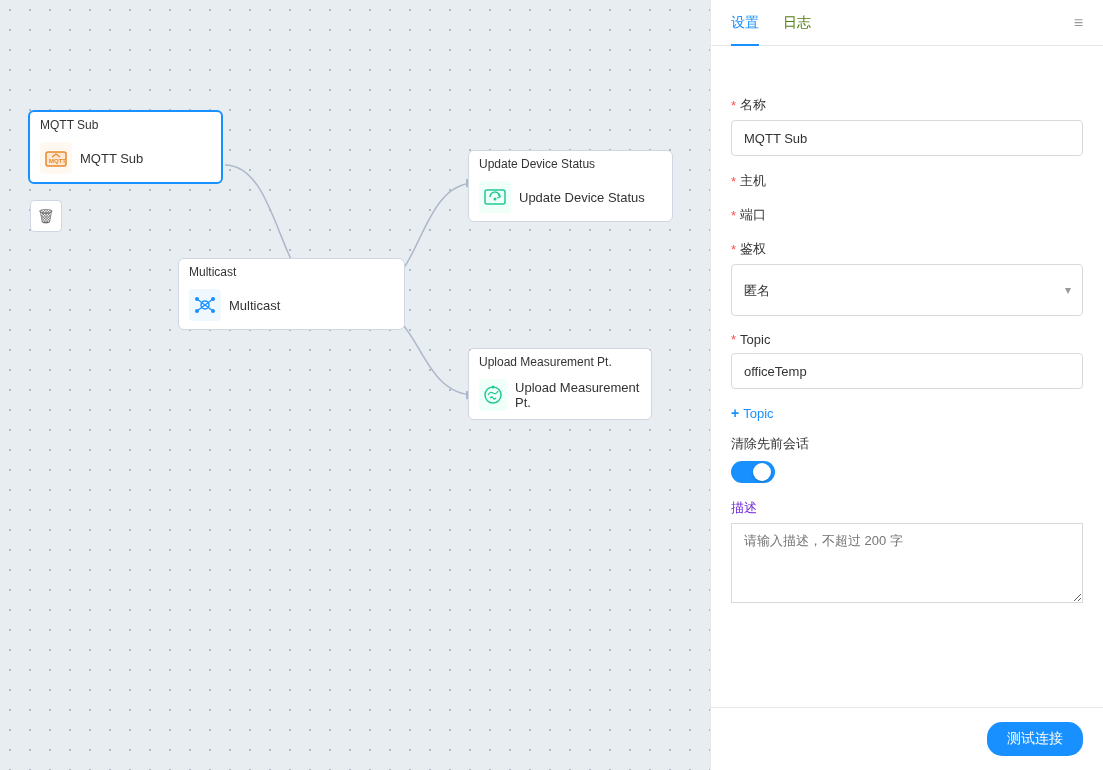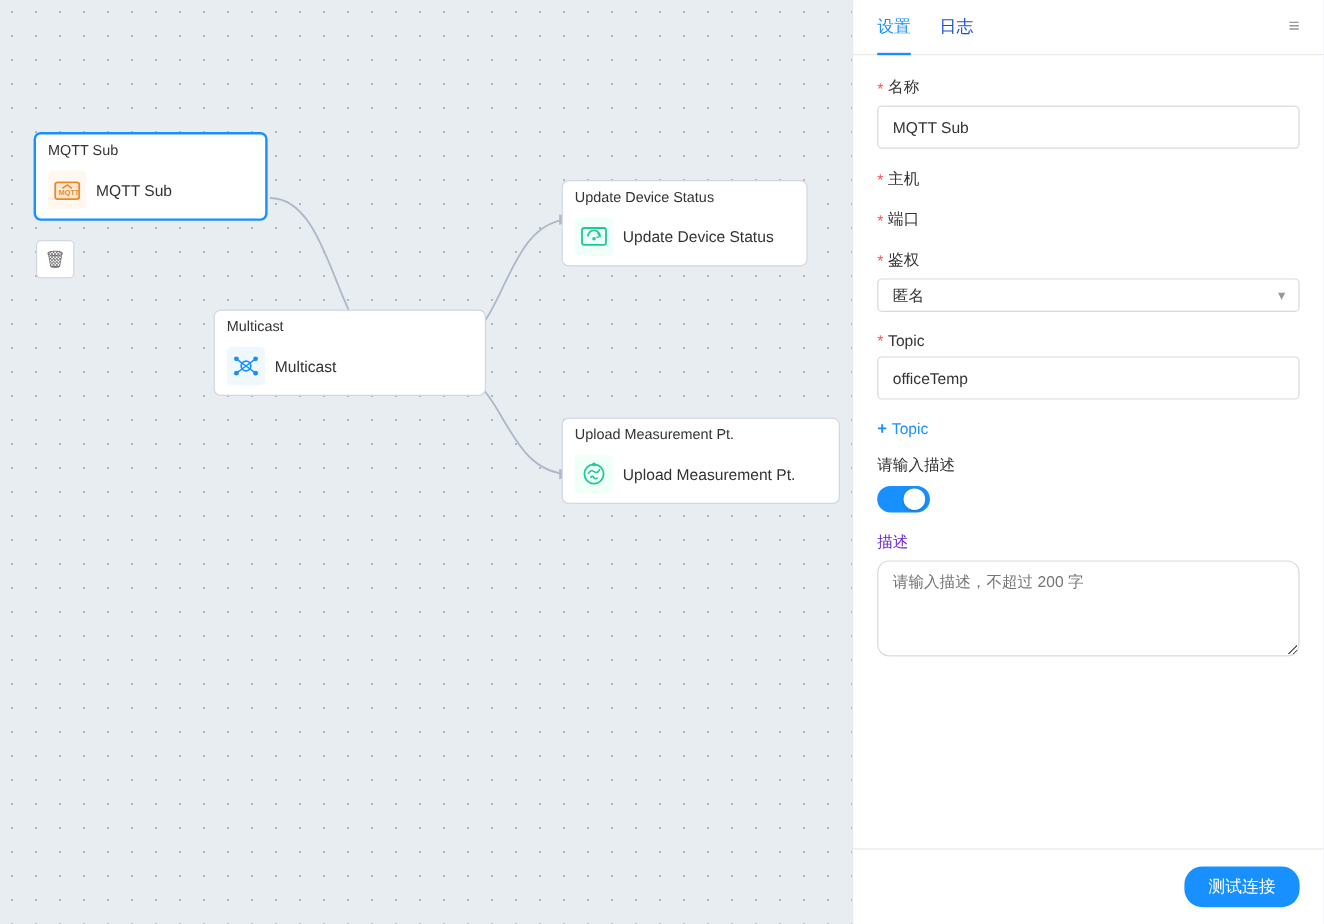--- a/index.html
+++ b/index.html
@@ -80,37 +80,38 @@
     }
 
     
     .right-panel {
       width: 393px;
       height: 770px;
       background: white;
       border-left: 1px solid #e8e8e8;
       display: flex;
       flex-direction: column;
+      gap: 32px;
     }
 
     .panel-tabs {
       display: flex;
       align-items: center;
       padding: 0 20px;
       border-bottom: 1px solid #e8e8e8;
       height: 46px;
       justify-content: space-between;
     }
     .tabs-left {
       display: flex;
       gap: 24px;
     }
     .tab {
       font-size: 14px;
-      color: #1d4ed8;
+      color: #4d7c0f;
       cursor: pointer;
       padding-bottom: 12px;
       padding-top: 14px;
       border-bottom: 2px solid transparent;
     }
     .tab.active {
       color: #1890ff;
       border-bottom: 2px solid #1890ff;
       font-weight: 500;
     }
@@ -146,21 +147,21 @@
       height: 36px;
       border: 1px solid #d9d9d9;
       border-radius: 4px;
       padding: 0 12px;
       font-size: 13px;
       color: #333;
       outline: none;
     }
     .form-select {
       width: 100%;
-      height: 28px;
+      height: 52px;
       border: 1px solid #d9d9d9;
       border-radius: 4px;
       padding: 0 12px;
       font-size: 13px;
       color: #333;
       outline: none;
       appearance: none;
       background: white;
       cursor: pointer;
       position: relative;
@@ -222,21 +223,21 @@
     
     .desc-label {
       font-size: 13px;
       color: #6d28d9;
       margin-bottom: 6px;
     }
     .desc-textarea {
       width: 100%;
       height: 80px;
       border: 1px solid #d9d9d9;
-      border-radius: 10px;
+      border-radius: 0;
       padding: 8px 12px;
       font-size: 13px;
       color: #999;
       resize: vertical;
       outline: none;
       font-family: inherit;
     }
 
     
     .panel-footer {
@@ -359,21 +360,21 @@
           <rect x="3" y="4" width="20" height="14" rx="2" fill="none" stroke="#20c997" stroke-width="1.5"></rect>
           <path d="M 8 11 A 5 5 0 0 1 18 11" stroke="#20c997" stroke-width="1.5" fill="none"></path>
           <path d="M 16 8 L 18 11 L 15 12" stroke="#20c997" stroke-width="1.2" fill="none"></path>
           <circle cx="13" cy="13" r="1.5" fill="#20c997"></circle>
         </svg>
       </div>
       <span class="node-label">Update Device Status</span>
     </div>
   </div>
 
-  <div class="node" style="left: 468px; top: 348px; width: 232px;">
+  <div class="node" style="left: 468px; top: 348px; width: 184px;">
     <div class="node-title">Upload Measurement Pt.</div>
     <div class="node-body">
       <div class="node-icon upload-icon-wrapper">
         <svg width="26" height="22" viewBox="0 0 26 22">
           <circle cx="13" cy="11" r="8" fill="none" stroke="#20c997" stroke-width="1.5"></circle>
           <path d="M 8 11 Q 10 7 13 9 Q 16 11 18 7" stroke="#20c997" stroke-width="1.3" fill="none"></path>
           <path d="M 10 14 Q 12 12 13 14 Q 14 16 16 14" stroke="#20c997" stroke-width="1.3" fill="none"></path>
           <circle cx="13" cy="3" r="1.5" fill="#20c997"></circle>
         </svg>
       </div>
@@ -441,21 +442,21 @@
       <input class="form-input" type="text" value="officeTemp" style="">
     </div>
 
     
     <div class="add-topic-btn">
       <span class="add-topic-icon">+</span>
       <span>Topic</span>
     </div>
 
     
-    <div class="toggle-label">请输入描述</div>
+    <div class="toggle-label">清除先前会话</div>
     <div class="toggle-switch">
       <div class="toggle-knob"></div>
     </div>
 
     
     <div class="desc-label">描述</div>
     <textarea class="desc-textarea" placeholder="请输入描述，不超过 200 字" style=""></textarea>
   </div>
 
   <div class="panel-footer">

